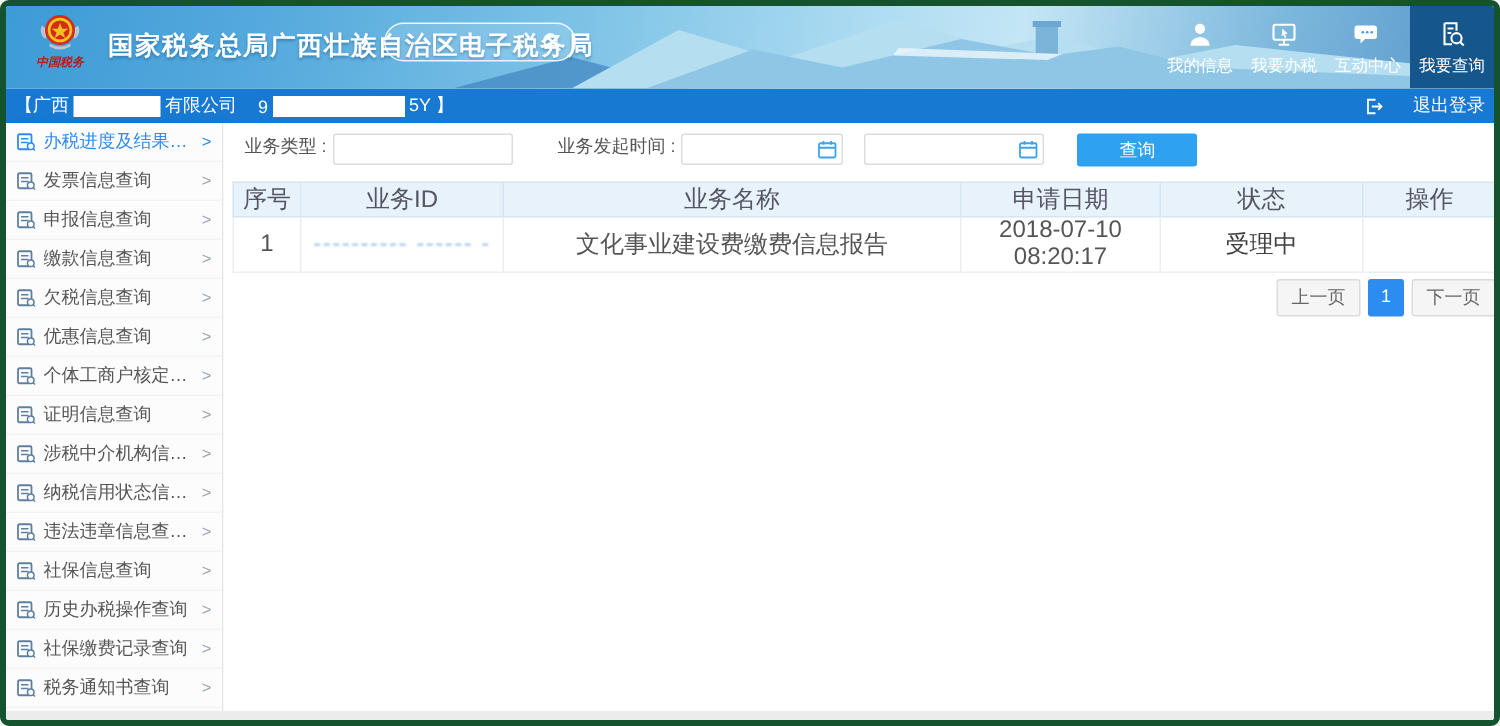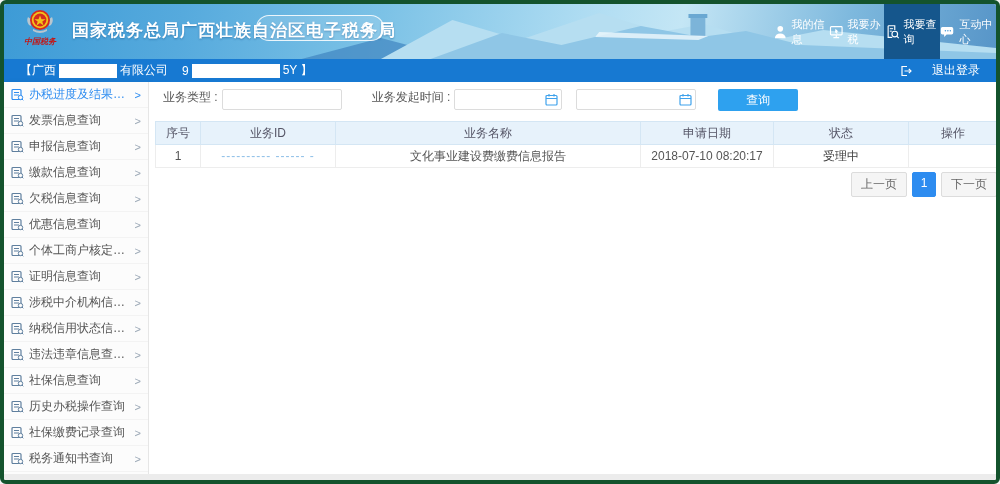--- a/index.html
+++ b/index.html
@@ -24,29 +24,29 @@
     text-shadow:0 1px 2px rgba(10,70,130,.45);
   }
   .search-pill {
     position:absolute; left:252px; top:11px; width:128px; height:26px; z-index:2;
     border:1px solid rgba(255,255,255,.85); border-radius:13px;
     background:rgba(255,255,255,.12); display:flex; align-items:center; justify-content:flex-end;
     padding-right:8px; cursor:pointer;
   }
   .top-nav { position:absolute; right:0; top:0; height:55px; display:flex; z-index:2; }
   .nav-item {
-    width:56px; height:55px; display:flex; flex-direction:row;
+    width:56px; height:55px; display:flex; flex-direction:column;
     align-items:center; justify-content:center; gap:3px;
     color:#fff; font-size:11px; cursor:pointer;
   }
   .nav-item.active { background:#15568c; }
   
   .userbar {
     height:23px; background:#1779d2; color:#fff; font-size:12px;
-    display:flex; align-items:center; justify-content:space-between; padding:0 16px;
+    display:flex; align-items:center; justify-content:space-between; padding:0 6px;
   }
   .userbar-left { display:flex; align-items:center; }
   .redact { display:inline-block; height:14px; background:#fff; margin:0 3px; }
   .redact.w1 { width:58px; } .redact.w2 { width:88px; }
   .logout { display:flex; align-items:center; gap:20px; cursor:pointer; }
   
   .page-body { display:flex; height:398px; }
   .sidebar {
     width:145px; background:#fcfcfc; border-right:1px solid #e6e6e6;
     box-shadow:2px 0 5px rgba(0,0,0,.05); overflow:hidden; flex:none;
@@ -74,21 +74,21 @@
   .w-date { width:108px; padding-right:20px; }
   .w-date2 { width:120px; padding-right:20px; }
   .cal { position:absolute; right:4px; top:4px; cursor:pointer; }
   .gap { width:22px; }
   .query-btn {
     margin-left:22px; width:80px; height:22px; background:#2ea1ef; color:#fff;
     border:none; border-radius:2px; font-size:12px; cursor:pointer;
     font-family:inherit;
   }
   
-  table.biz { width:842px; border-collapse:collapse; table-layout:fixed; margin-top:4px; font-size:12px; color:#555; }
+  table.biz { width:842px; border-collapse:collapse; table-layout:fixed; margin-top:4px; font-size:16px; color:#555; }
   table.biz th {
     background:#e7f2fb; border:1px solid #d4e6f4; height:23px;
     font-weight:normal; text-align:center; color:#556;
   }
   table.biz td { border:1px solid #ededed; height:23px; text-align:center; background:#fff; }
   .id-mask { color:#8fc0e8; letter-spacing:1px; filter:blur(.7px); cursor:pointer; }
   .status-link { color:#404040; cursor:pointer; }
   
   .pager { width:842px; display:flex; justify-content:flex-end; gap:5px; margin-top:4px; }
   .pg {
@@ -146,38 +146,38 @@
       </div>
       <div class="nav-item">
         <svg width="20" height="20" viewBox="0 0 20 20">
           <rect x="3" y="3.5" width="14" height="10" rx="1" fill="none" stroke="#fff" stroke-width="1.4"></rect>
           <line x1="10" y1="13.5" x2="10" y2="16.5" stroke="#fff" stroke-width="1.4"></line>
           <line x1="6.5" y1="16.8" x2="13.5" y2="16.8" stroke="#fff" stroke-width="1.4"></line>
           <path d="M9,6 L12.5,9.5 L10.6,9.7 L11.6,11.8 L10.5,12.3 L9.5,10.2 L8.3,11.4 Z" fill="#fff"></path>
         </svg>
         <span>我要办税</span>
       </div>
+      <div class="nav-item">
+        <svg width="20" height="20" viewBox="0 0 20 20">
+          <path d="M3,4 h11 a2,2 0 0 1 2,2 v5 a2,2 0 0 1 -2,2 h-6 l-3,3 v-3 h-2 a2,2 0 0 1 -2,-2 v-5 a2,2 0 0 1 2,-2 Z" fill="#fff"></path>
+          <circle cx="6.5" cy="8.5" r="0.9" fill="#4a9bd8"></circle>
+          <circle cx="9.5" cy="8.5" r="0.9" fill="#4a9bd8"></circle>
+          <circle cx="12.5" cy="8.5" r="0.9" fill="#4a9bd8"></circle>
+        </svg>
+        <span>互动中心</span>
+      </div>
       <div class="nav-item active">
         <svg width="20" height="20" viewBox="0 0 20 20">
           <path d="M5,2.5 h8 v5 M5,2.5 v14 h5" fill="none" stroke="#fff" stroke-width="1.4"></path>
           <line x1="7" y1="6" x2="11" y2="6" stroke="#fff" stroke-width="1.2"></line>
           <line x1="7" y1="9" x2="9.5" y2="9" stroke="#fff" stroke-width="1.2"></line>
           <circle cx="13" cy="12.5" r="3.4" fill="none" stroke="#fff" stroke-width="1.4"></circle>
           <line x1="15.4" y1="15" x2="17.8" y2="17.4" stroke="#fff" stroke-width="1.4"></line>
         </svg>
         <span>我要查询</span>
-      </div>
-      <div class="nav-item">
-        <svg width="20" height="20" viewBox="0 0 20 20">
-          <path d="M3,4 h11 a2,2 0 0 1 2,2 v5 a2,2 0 0 1 -2,2 h-6 l-3,3 v-3 h-2 a2,2 0 0 1 -2,-2 v-5 a2,2 0 0 1 2,-2 Z" fill="#fff"></path>
-          <circle cx="6.5" cy="8.5" r="0.9" fill="#4a9bd8"></circle>
-          <circle cx="9.5" cy="8.5" r="0.9" fill="#4a9bd8"></circle>
-          <circle cx="12.5" cy="8.5" r="0.9" fill="#4a9bd8"></circle>
-        </svg>
-        <span>互动中心</span>
       </div>
     </div>
   </div>
 
   <div class="userbar">
     <div class="userbar-left">
       <span>【广西</span>
       <span class="redact w1"></span>
       <span>有限公司</span>
       <span style="width:14px"></span>

